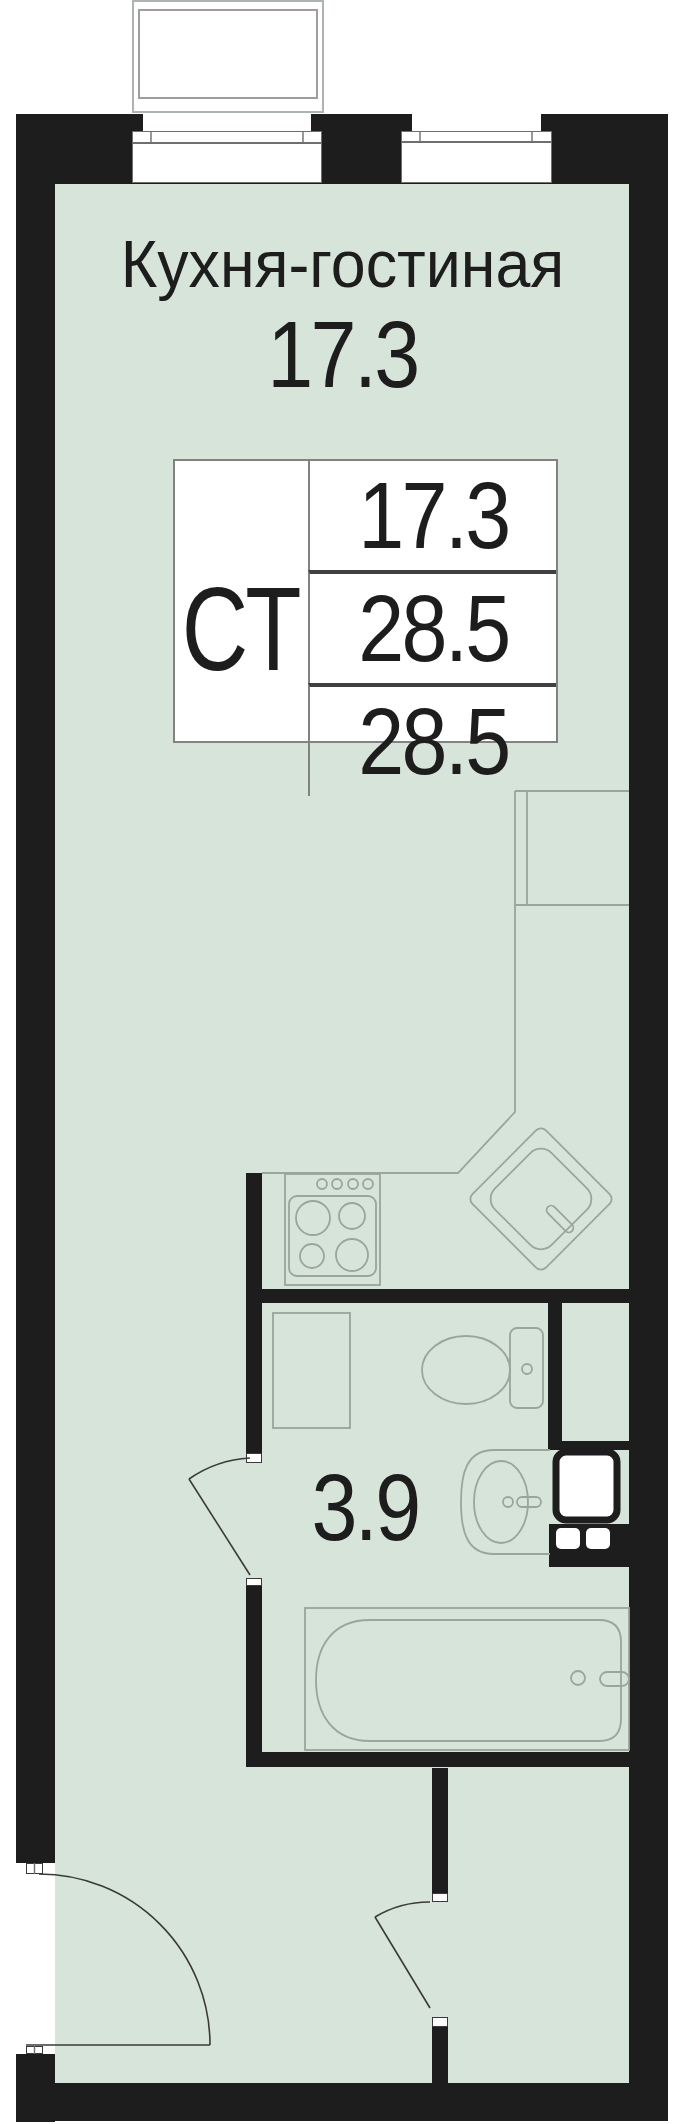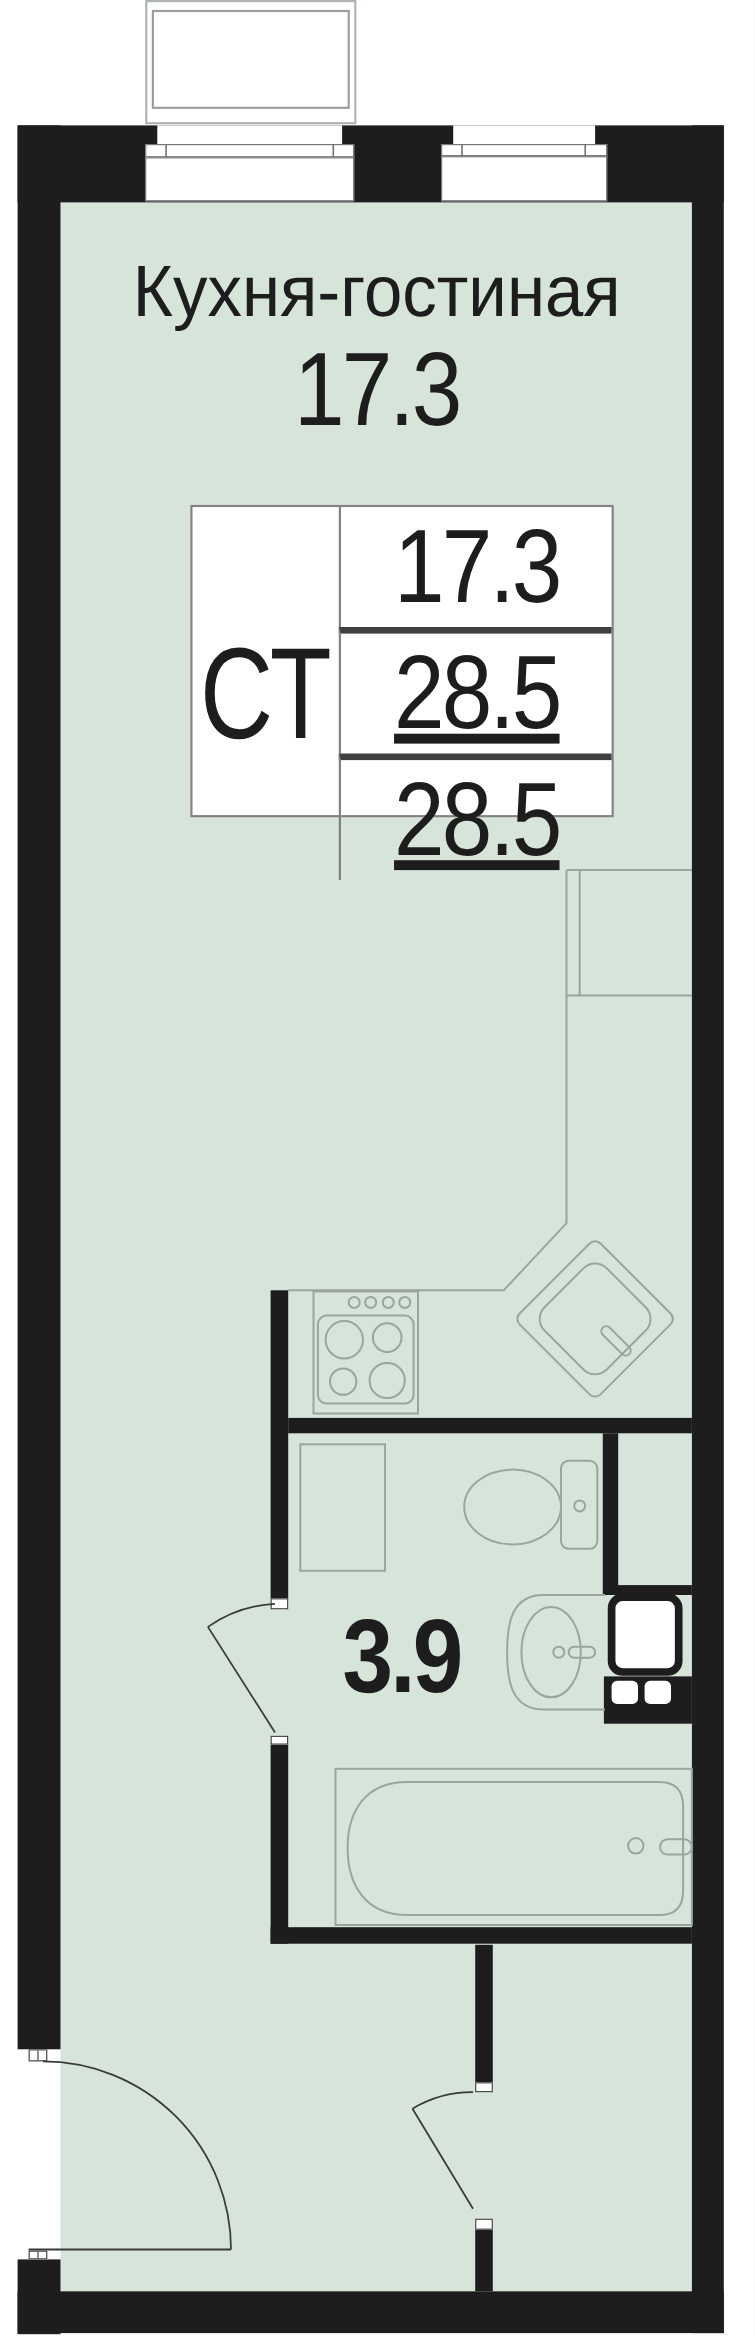--- a/index.html
+++ b/index.html
@@ -1,18 +1,18 @@
 <!DOCTYPE html>
 <html><head>
 <meta charset="utf-8">
 <style>
   html,body{margin:0;padding:0;background:#ffffff;}
   #stage{
     position:relative;width:658px;height:2124px;background:#ffffff;
-    font-family:"Liberation Sans",sans-serif;color:#1d1d1d;overflow:hidden;
+    font-family:"Liberation Sans",sans-serif;color:#1d1d1d;overflow:hidden;padding-left:25px;
   }
   .abs{position:absolute;box-sizing:border-box;}
   .wall{position:absolute;background:#1d1d1d;}
   .floor{position:absolute;background:#d7e4da;}
   .white{position:absolute;background:#ffffff;box-sizing:border-box;}
   .sill{border:1px solid #6f6f6f;}
   .jamb{position:absolute;background:#ffffff;border:1px solid #3a3a3a;box-sizing:border-box;}
   .lbl{position:absolute;color:#1d1d1d;white-space:nowrap;}
   .num{font-size:95px;font-weight:400;letter-spacing:-3px;}
   .squish{display:inline-block;transform:scaleX(0.87);transform-origin:50% 50%;}
@@ -22,21 +22,21 @@
   .center-lbl{transform:translate(-50%,-50%);}
   #info-table{
     position:absolute;left:173px;top:459px;width:385px;height:284px;
     background:#ffffff;border:2px solid #828282;box-sizing:border-box;
     display:grid;grid-template-columns:133px 1fr;grid-template-rows:1fr 1fr 1fr;
   }
   #info-table .cell{display:flex;align-items:center;justify-content:center;box-sizing:border-box;}
   #type-cell{grid-row:1/4;font-size:118px;font-weight:400;}
   #type-cell .squish{transform:scaleX(0.78);}
   .val-cell{border-left:2px solid #828282;font-size:95px;letter-spacing:-3px;}
-  .val-cell.r2,.val-cell.r3{border-top:6px solid #404040;text-decoration:underline;}
+  .val-cell.r2,.val-cell.r3{border-top:4px solid #404040;}
   #balcony-outer{left:132px;top:0;width:192px;height:113px;border:2px solid #aeb4af;background:#ffffff;}
   #balcony-inner{left:138px;top:9px;width:180px;height:90px;border:2px solid #9d9d9d;background:#ffffff;}
   svg{position:absolute;left:0;top:0;}
 </style>
 </head>
 <body>
 
 <div id="stage">
 
   <div class="floor" style="left:55px;top:184px;width:574px;height:1899px;"></div>
@@ -167,15 +167,15 @@
         <span class="squish">17.3</span>
       </div>
     <div class="cell val-cell r2">
         <span class="squish">28.5</span>
       </div>
     <div class="cell val-cell r3">
         <span class="squish">28.5</span>
       </div>
   </div>
 
-  <div class="lbl num center-lbl" style="left:365px;top:1507px;font-weight:bold;"><span class="squish">3.9</span></div>
+  <div class="lbl num center-lbl" style="left:365px;top:1507px;"><span class="squish">3.9</span></div>
 
 </div>
 
 </body></html>

